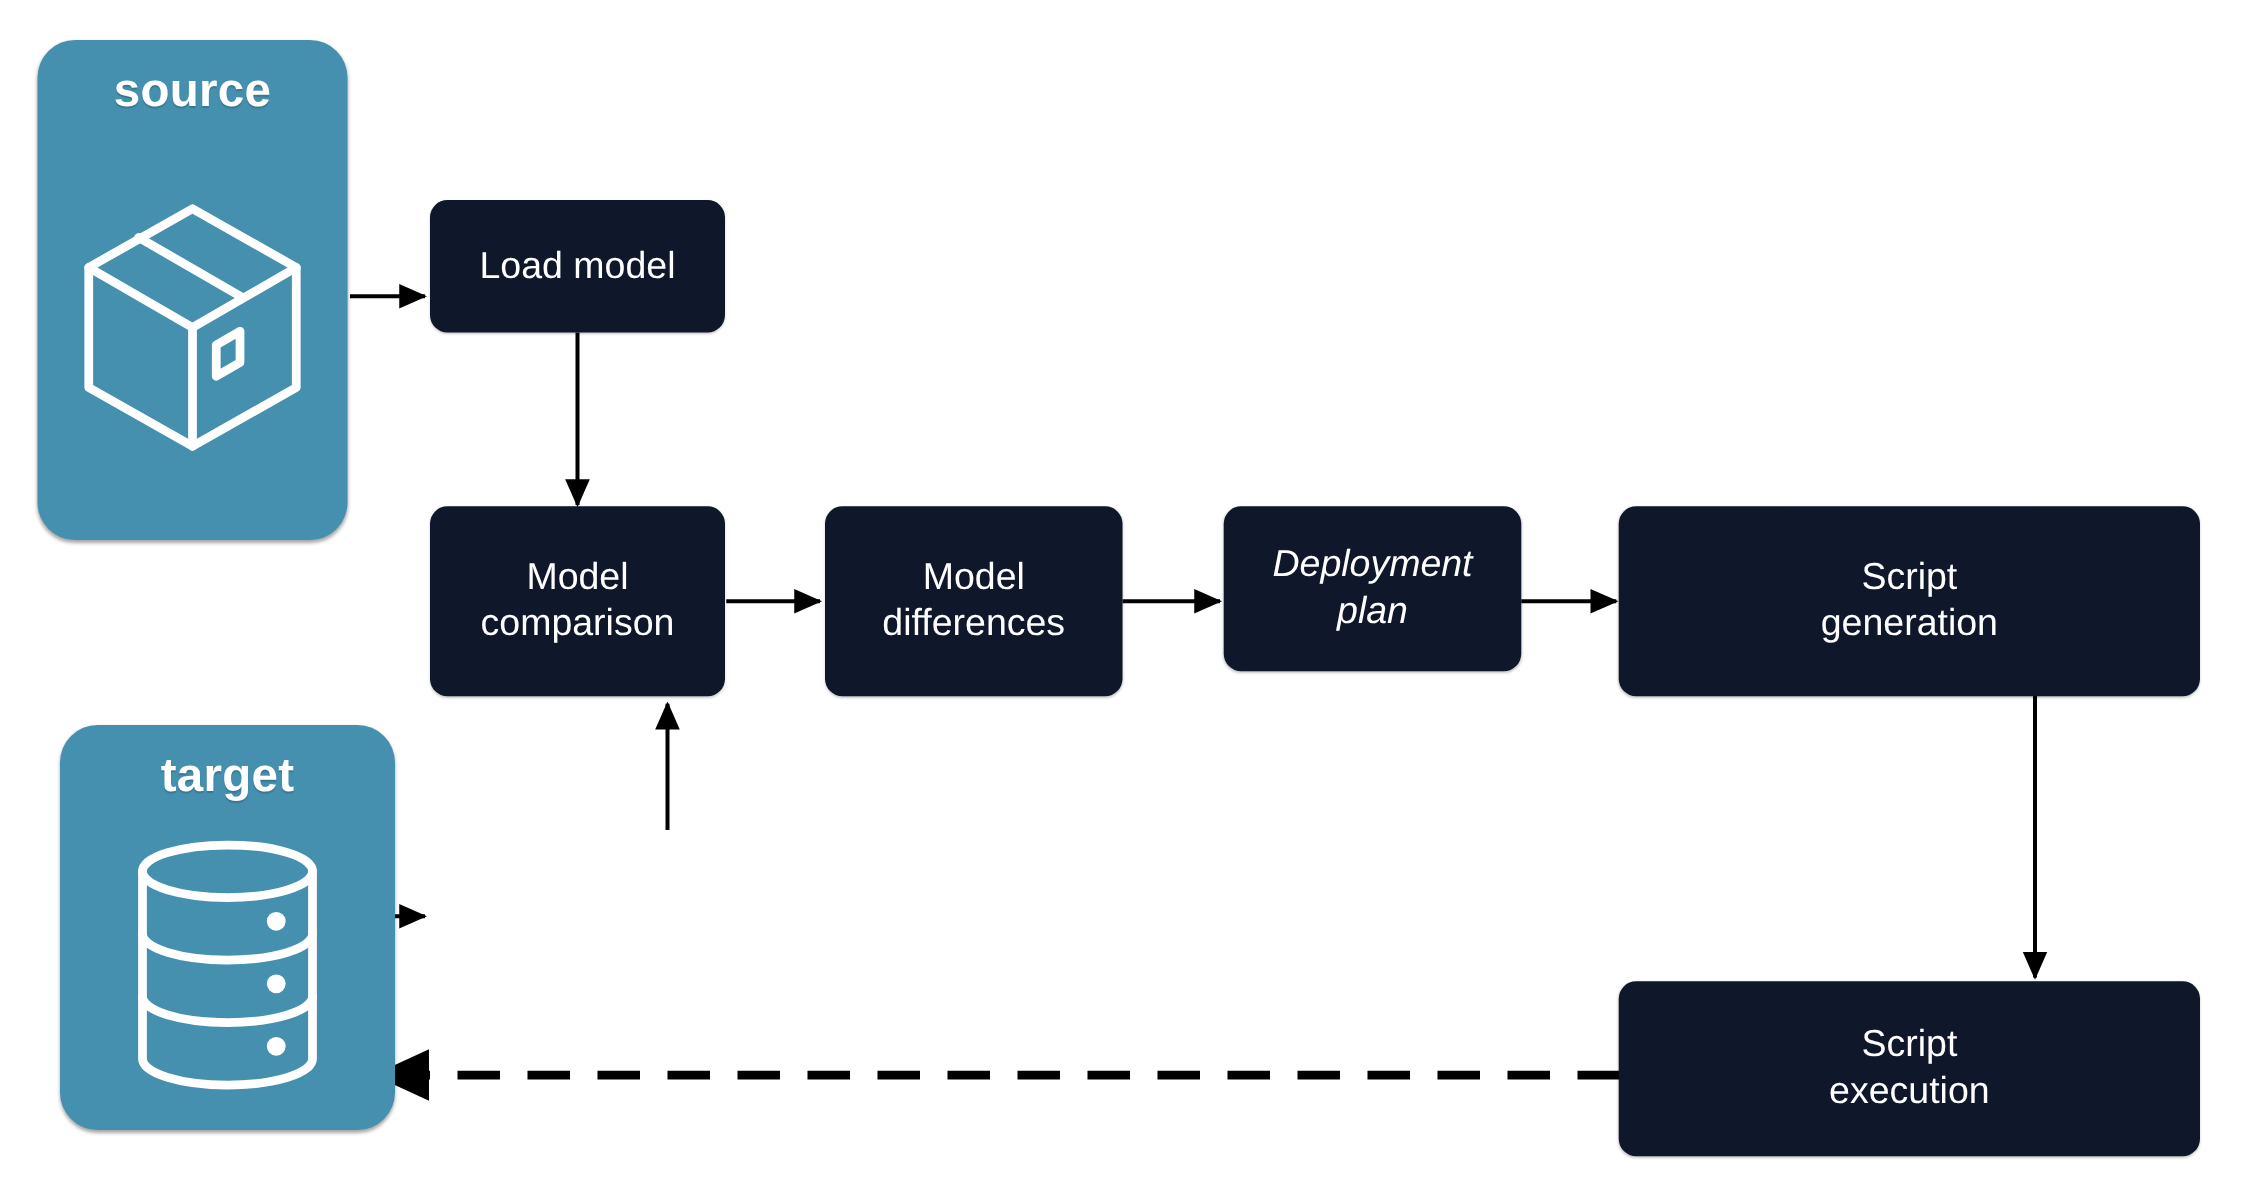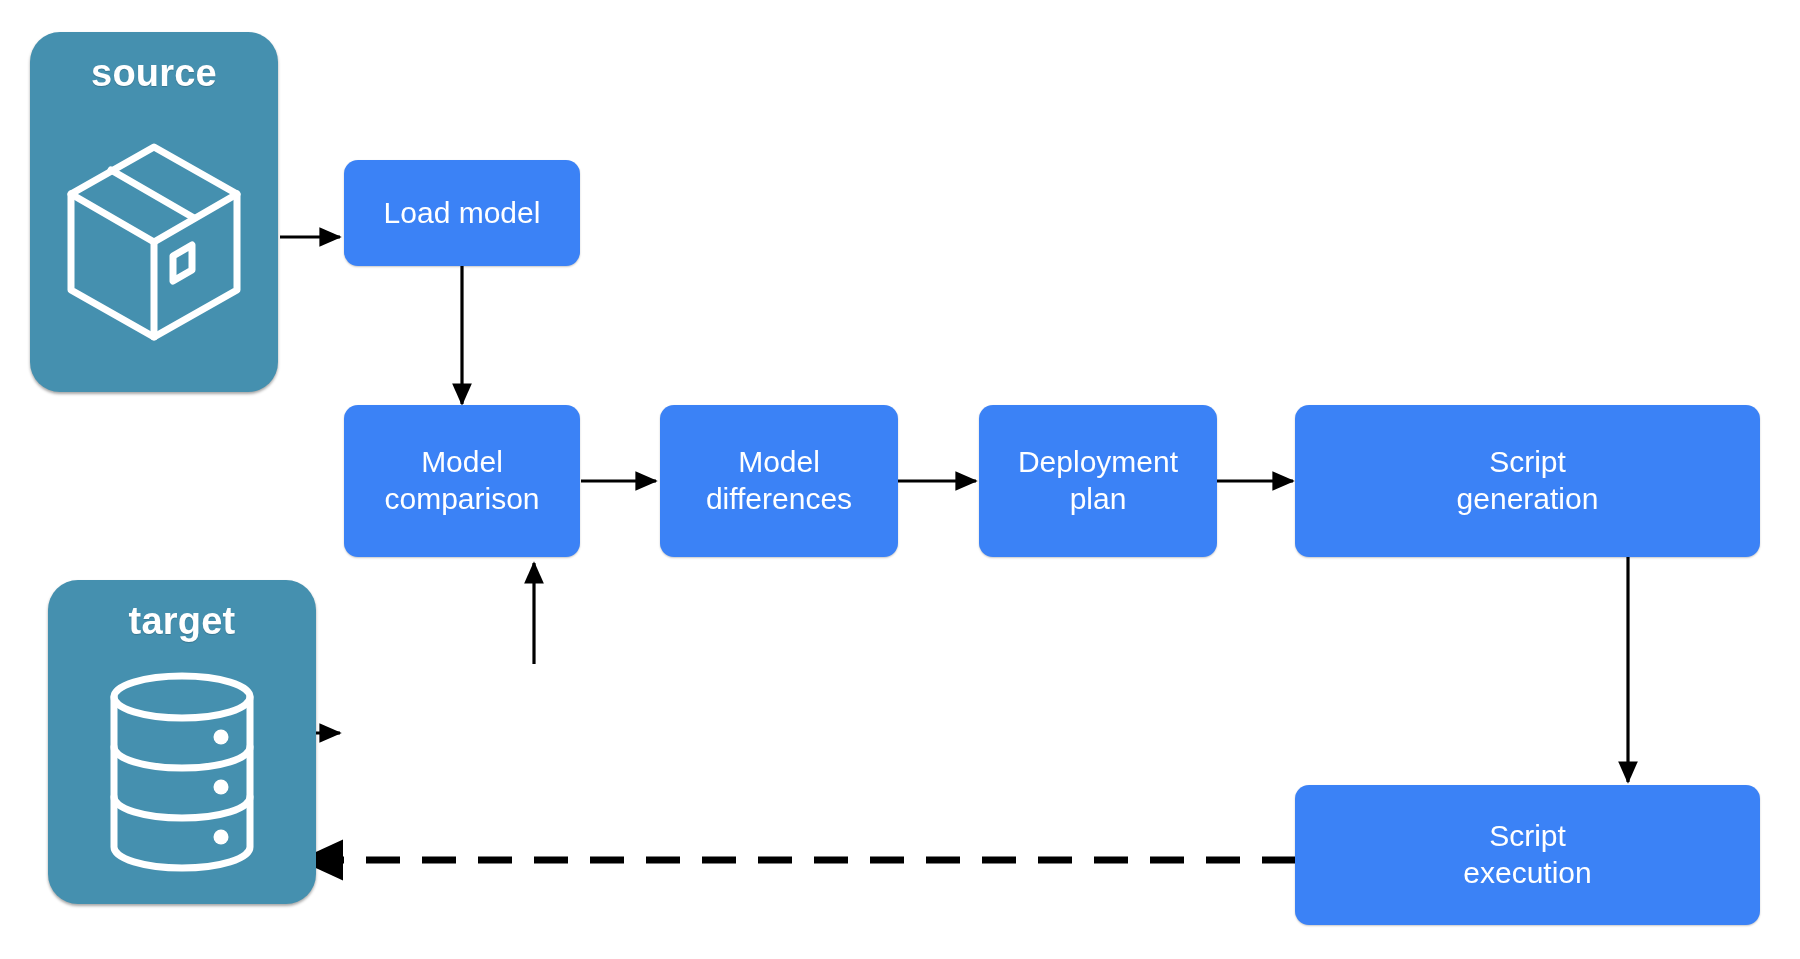--- a/index.html
+++ b/index.html
@@ -52,21 +52,21 @@
     flex: 1;
     display: flex;
     align-items: center;
     justify-content: center;
     width: 100%;
   }
 
   
   .process {
     position: absolute;
-    background: #3b82f6;
+    background: #0f172a;
     border-radius: 14px;
     color: #ffffff;
     font-size: 30px;
     line-height: 1.22;
     display: flex;
     align-items: center;
     justify-content: center;
     text-align: center;
     box-sizing: border-box;
     padding: 6px 10px;
@@ -102,21 +102,21 @@
 
     <line x1="1628" y1="556" x2="1628" y2="782" stroke="#000000" stroke-width="3.2" marker-end="url(#arrow)"></line>
 
     <line x1="298" y1="733" x2="340" y2="733" stroke="#000000" stroke-width="3.2" marker-end="url(#arrow)"></line>
 
     <line x1="534" y1="664" x2="534" y2="563" stroke="#000000" stroke-width="3.2" marker-end="url(#arrow)"></line>
 
     <line x1="1296" y1="860" x2="302" y2="860" stroke="#000000" stroke-width="7" stroke-dasharray="34 22" marker-end="url(#arrow-dash)"></line>
   </svg>
 
-  <div class="endpoint" style="left:30px; top:32px; width:248px; height:360px;">
+  <div class="endpoint" style="left:30px; top:32px; width:248px; height:400px;">
     <div class="endpoint-label">source</div>
     <div class="endpoint-icon">
       <svg width="190" height="210" viewBox="0 0 190 210" xmlns="http://www.w3.org/2000/svg">
         <g fill="none" stroke="#ffffff" stroke-width="7" stroke-linejoin="round" stroke-linecap="round">
           <path d="M95 10 L178 57 L178 153 L95 200 L12 153 L12 57 Z"></path>
           <path d="M12 57 L95 105 L178 57"></path>
           <path d="M95 105 L95 200"></path>
           <path d="M52 33 L135 81"></path>
           <path d="M135 81 L135 128" stroke-width="0"></path>
         </g>
@@ -151,21 +151,21 @@
   <div class="process" style="left:344px; top:405px; width:236px; height:152px;">
     <span>Model
 comparison</span>
   </div>
 
   <div class="process" style="left:660px; top:405px; width:238px; height:152px;">
     <span>Model
 differences</span>
   </div>
 
-  <div class="process" style="left:979px; top:405px; width:238px; height:152px;">
+  <div class="process" style="left:979px; top:405px; width:238px; height:132px;font-style:italic;">
     <span>Deployment
 plan</span>
   </div>
 
   <div class="process" style="left:1295px; top:405px; width:465px; height:152px;">
     <span>Script
 generation</span>
   </div>
 
 

